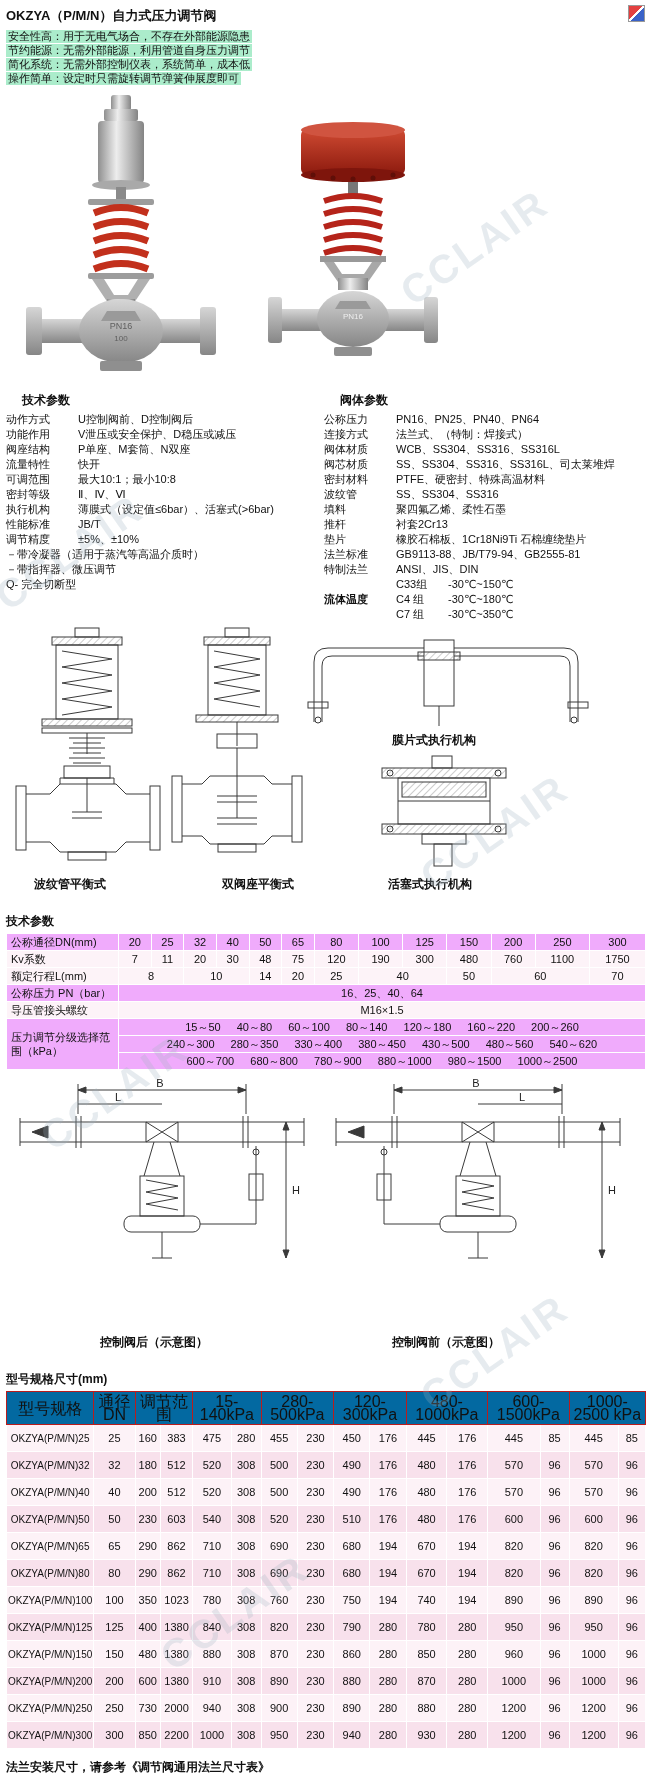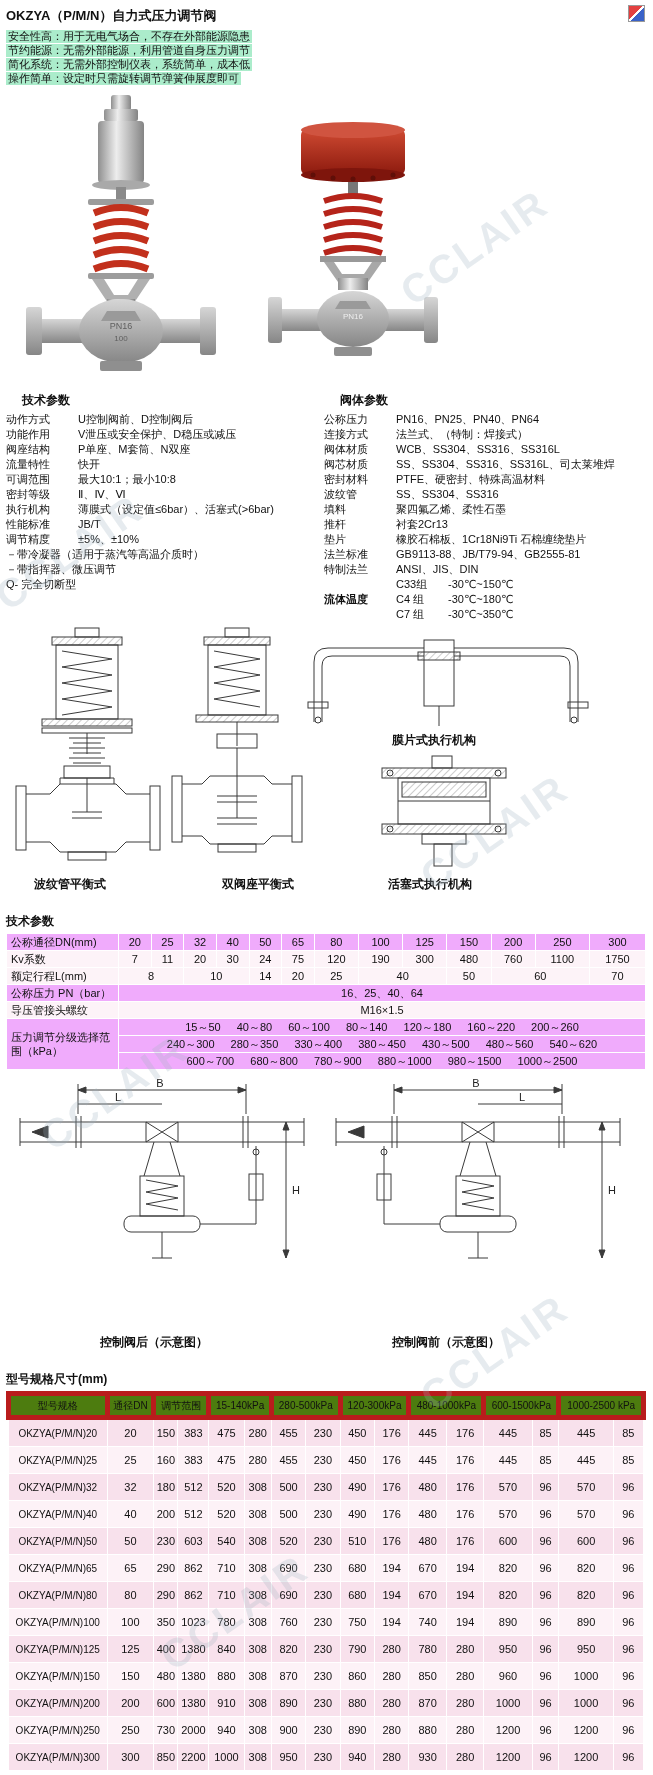--- a/index.html
+++ b/index.html
@@ -30,21 +30,21 @@
   table.size { border-collapse:collapse; margin:2px 6px 0; width:640px; }
   table.size td { border:1px solid #fff; font-size:11px; padding:1px 2px; text-align:center; line-height:14px; }
   table.size td.lbl { text-align:left; padding-left:4px; width:112px; }
   table.size tr.p td { background:#f0abfc; }
   table.size tr.w td { background:#fdf3f8; }
   td.spread { word-spacing:13px; }
   .schematics { position:relative; height:288px; margin-top:8px; }
   .schematics svg { position:absolute; top:0; }
   .slabel { position:absolute; top:256px; font-size:12px; font-weight:bold; }
   table.model { border-collapse:collapse; margin:3px 6px 0; width:640px; }
-  table.model th { background:#4d7c0f; font-weight:normal; font-size:10px; padding:3px 1px; border:5px solid #b91c1c; line-height:13px; }
+  table.model th { background:#0369a1; font-weight:normal; font-size:16px; padding:3px 1px; border:1px solid #b91c1c; line-height:13px; }
   table.model td { font-size:11px; text-align:center; padding:7px 1px; border:1px solid #fff; }
   table.model td.model { font-size:10px; white-space:nowrap; }
   table.model tr.odd td { background:#f8e1ec; }
   table.model tr.even td { background:#fdf2f7; }
   .footer { font-size:12px; font-weight:bold; margin:10px 0 0 6px; }
 </style>
 </head>
 <body>
 
 <div class="page">
@@ -358,21 +358,21 @@
           <td>200</td>
           <td>250</td>
           <td>300</td>
         </tr>
         <tr class="w">
           <td class="lbl">Kv系数</td>
           <td>7</td>
           <td>11</td>
           <td>20</td>
           <td>30</td>
-          <td>24</td>
+          <td>48</td>
           <td>75</td>
           <td>120</td>
           <td>190</td>
           <td>300</td>
           <td>480</td>
           <td>760</td>
           <td>1100</td>
           <td>1750</td>
         </tr>
         <tr class="w">
@@ -494,56 +494,38 @@
           <th colspan="2">调节范围</th>
           <th colspan="2">15-140kPa</th>
           <th colspan="2">280-500kPa</th>
           <th colspan="2">120-300kPa</th>
           <th colspan="2">480-1000kPa</th>
           <th colspan="2">600-1500kPa</th>
           <th colspan="2">1000-2500 kPa</th>
         </tr>
       </thead>
       <tbody>
-        <tr class="odd">
-          <td class="model">OKZYA(P/M/N)20</td>
-          <td>20</td>
-          <td>150</td>
+        <tr class="even">
+          <td class="model">OKZYA(P/M/N)25</td>
+          <td>25</td>
+          <td>160</td>
           <td>383</td>
           <td>475</td>
           <td>280</td>
           <td>455</td>
           <td>230</td>
           <td>450</td>
           <td>176</td>
           <td>445</td>
           <td>176</td>
           <td>445</td>
           <td>85</td>
           <td>445</td>
           <td>85</td>
         </tr>
-        <tr class="even">
-          <td class="model">OKZYA(P/M/N)25</td>
-          <td>25</td>
-          <td>160</td>
-          <td>383</td>
-          <td>475</td>
-          <td>280</td>
-          <td>455</td>
-          <td>230</td>
-          <td>450</td>
-          <td>176</td>
-          <td>445</td>
-          <td>176</td>
-          <td>445</td>
-          <td>85</td>
-          <td>445</td>
-          <td>85</td>
-        </tr>
         <tr class="odd">
           <td class="model">OKZYA(P/M/N)32</td>
           <td>32</td>
           <td>180</td>
           <td>512</td>
           <td>520</td>
           <td>308</td>
           <td>500</td>
           <td>230</td>
           <td>490</td>

